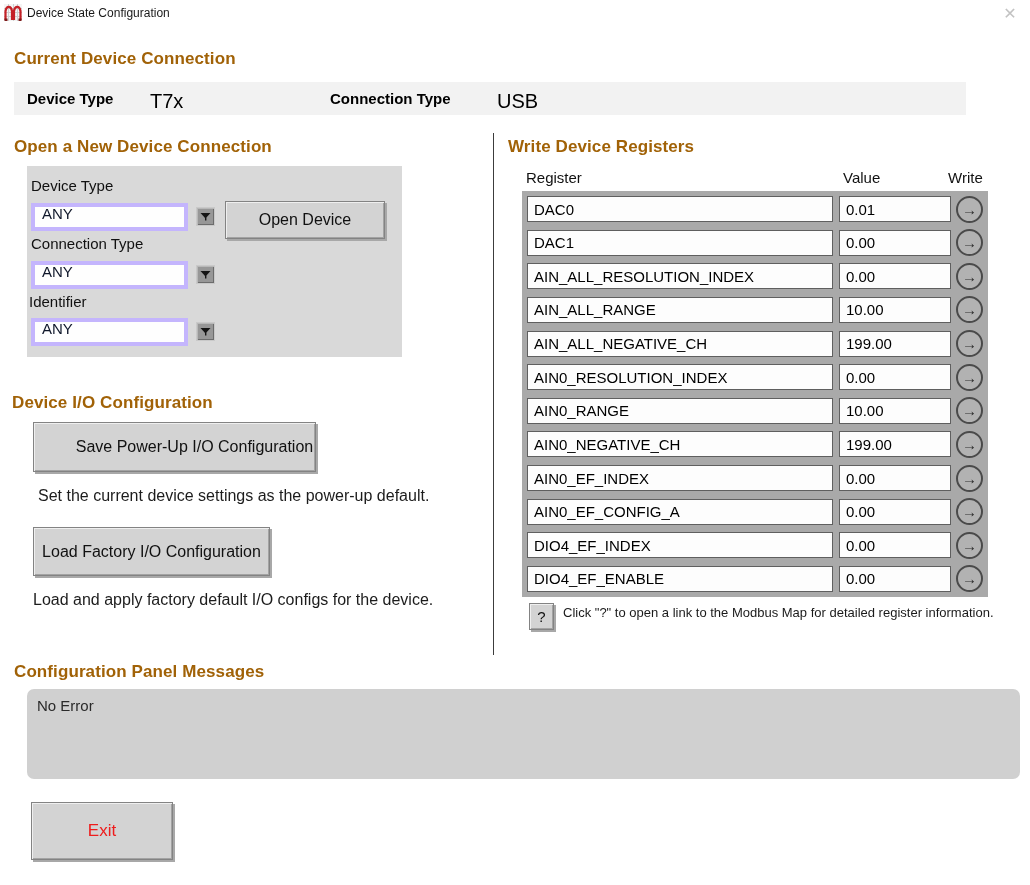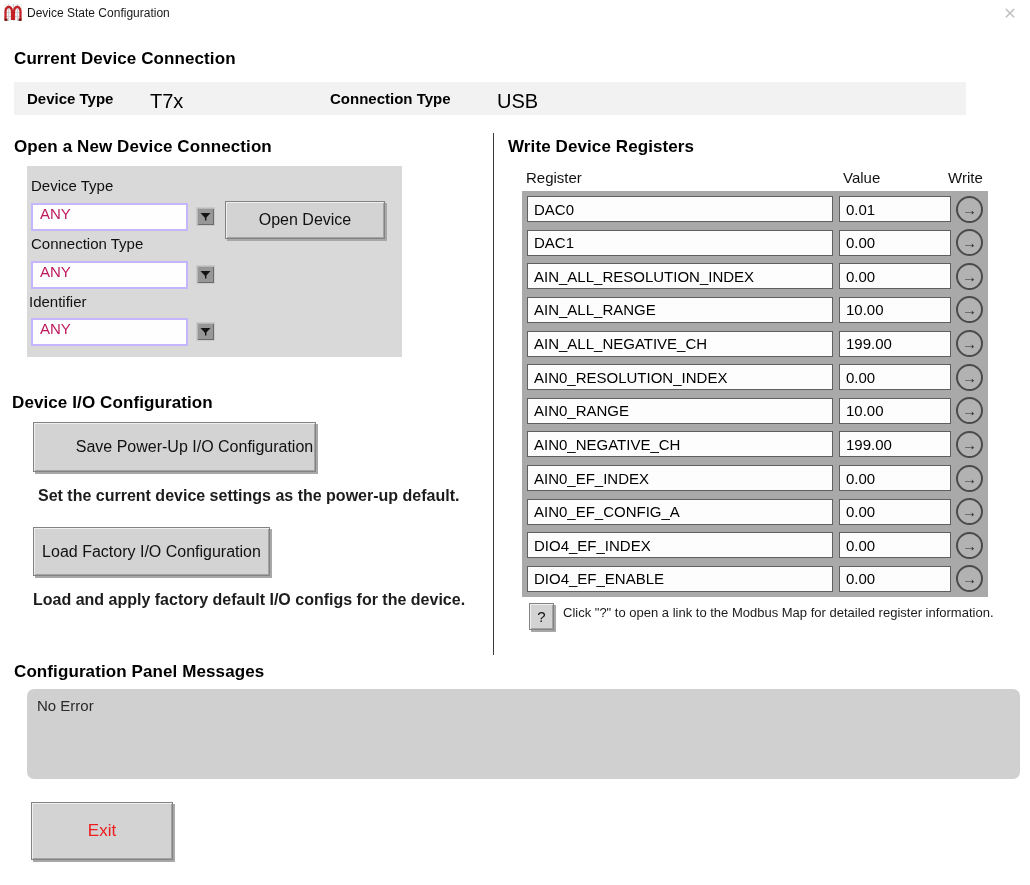--- a/index.html
+++ b/index.html
@@ -8,51 +8,51 @@
     width:1030px; height:885px; position:relative; overflow:hidden;
     font-family:"Liberation Sans", sans-serif; color:#000;
   }
   
   .titlebar { position:absolute; left:0; top:0; width:1030px; height:28px; background:#fff; }
   .vi-icon { position:absolute; left:4px; top:4px; width:18px; height:17px; }
   .win-title { position:absolute; left:27px; top:6px; font-size:12px; color:#1a1a1a; }
   .close-x { position:absolute; right:10px; top:4px; width:20px; height:20px; border:none;
     background:transparent; color:#c2c2c2; font-size:16px; line-height:20px; cursor:pointer; }
   
-  .h-sec { position:absolute; font-size:17px; font-weight:bold; color:#000000; letter-spacing:0.1px; }
+  .h-sec { position:absolute; font-size:17px; font-weight:bold; color:#a16207; letter-spacing:0.1px; }
   
   .conn-bar { position:absolute; left:14px; top:82px; width:952px; height:33px; background:#f2f2f2; }
   .conn-pair { position:absolute; top:8px; display:flex; }
   .conn-pair:nth-child(1){ left:13px; }
   .conn-pair:nth-child(1) .conn-label{ width:123px; }
   .conn-pair:nth-child(2){ left:316px; }
   .conn-pair:nth-child(2) .conn-label{ width:167px; }
   .conn-pair:nth-child(3){ left:654px; }
   .conn-pair:nth-child(3) .conn-label{ width:175px; }
   .conn-label { font-weight:bold; font-size:15px; }
   .conn-value { font-size:20px; }
   
   .open-panel { position:absolute; left:27px; top:166px; width:375px; height:191px; background:#d9d9d9; }
   .panel-label { position:absolute; font-size:15px; color:#111; }
   .txt-field {
-    position:absolute; width:157px; height:28px; background:#fefefe; border:2px solid #c4b5fd;
-    font-family:"Liberation Sans", sans-serif; font-size:15px; padding:0 0 7px 7px; color:#be185d;
+    position:absolute; width:157px; height:28px; background:#fefefe; border:4px solid #c4b5fd;
+    font-family:"Liberation Sans", sans-serif; font-size:15px; padding:0 0 7px 7px; color:#0f172a;
   }
   .ring-btn {
     position:absolute; width:19px; height:19px; background:#979797; border:1px solid #c9c9c9;
     box-shadow:inset 1px 1px 0 #b8b8b8, inset -1px -1px 0 #6c6c6c;
     display:flex; align-items:center; justify-content:center; cursor:pointer; padding:0;
   }
   .btn3d {
     background:#d3d3d3; border:1px solid #838383;
     box-shadow:2px 2px 0 #a8a8a8, inset 1px 1px 0 #efefef, inset -1px -1px 0 #a3a3a3;
     font-family:"Liberation Sans", sans-serif; font-size:16px; color:#111; cursor:pointer;
   }
   .open-btn { position:absolute; left:225px; top:201px; width:160px; height:38px; }
-  .caption { position:absolute; font-size:16px; color:#1c1c1c;font-weight:bold; }
+  .caption { position:absolute; font-size:16px; color:#1c1c1c; }
   .save-btn { position:absolute; left:33px; top:422px; width:283px; height:50px;padding-left:40px; }
   .load-btn { position:absolute; left:33px; top:527px; width:237px; height:49px; }
   
   .v-divider { position:absolute; left:493px; top:133px; width:1px; height:522px; background:#3c3c3c; }
   
   .tbl-header { position:absolute; font-size:15px; color:#111; }
   .reg-table {
     position:absolute; left:522px; top:191px; width:466px; height:406px; background:#a9a9a9;
     display:flex; flex-direction:column; justify-content:space-between; padding:5px;
   }

